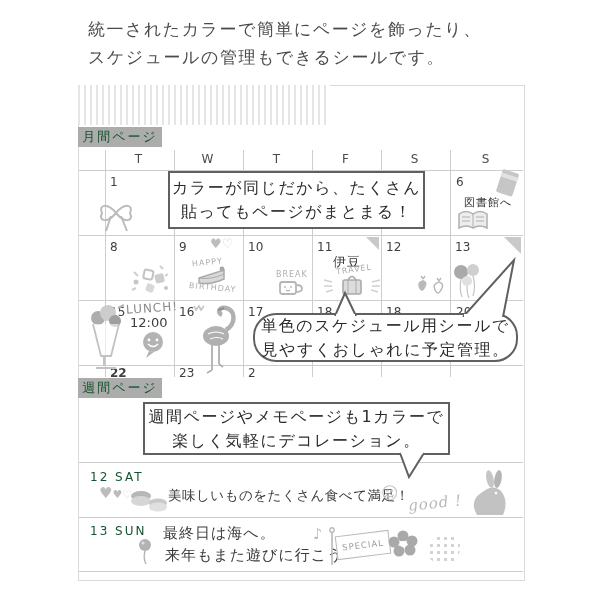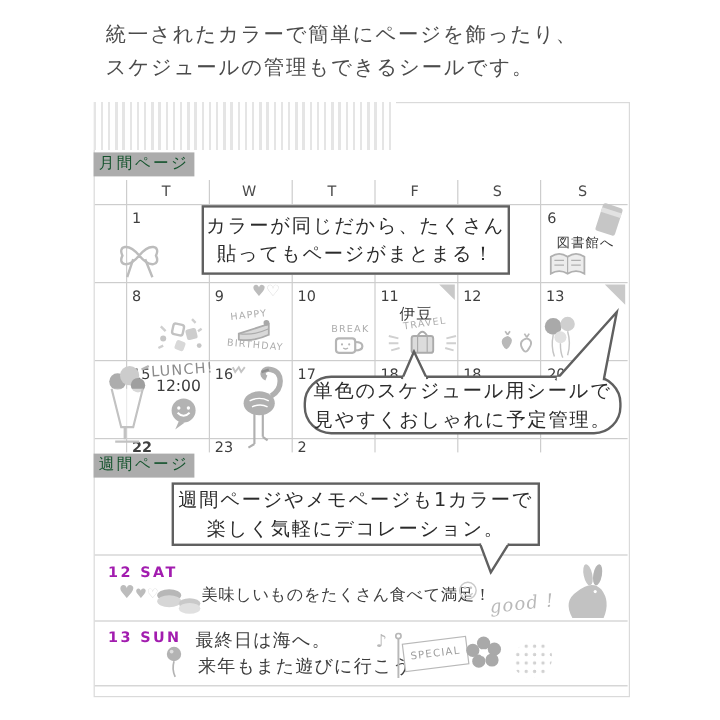--- a/index.html
+++ b/index.html
@@ -26,21 +26,21 @@
   .corner{width:0;height:0;border-top:15px solid #c9c9c9;border-left:15px solid transparent;}
   
   .bubble{background:#fff;border:2px solid #606060;color:#2b2b2b;
     display:flex;flex-direction:column;justify-content:center;align-items:center;
     font-size:16px;letter-spacing:1.5px;line-height:1.5;z-index:6;}
   .tail{z-index:7;}
   .arcword{font-size:8px;letter-spacing:1px;color:#adadad;}
   .note-dark{color:#333;}
   .hand{color:#3d3d3d;}
   .goodscript{font-family:"DejaVu Serif",serif;font-style:italic;color:#b9b9b9;font-size:15px;letter-spacing:1px;}
-  .weeklabel{font-size:12px;letter-spacing:2px;color:#a21caf;font-weight:bold;}
+  .weeklabel{font-size:12px;letter-spacing:2px;color:#14532d;}
   .dotpat{width:32px;height:30px;border-radius:50% 40% 55% 45%;
     background:radial-gradient(#d2d2d2 1.4px,transparent 1.6px);background-size:7px 7px;}
   .heartspan{color:#bcbcbc;}
 </style>
 </head>
 <body>
 
 <div class="screen">
 
   <div class="abs intro">

